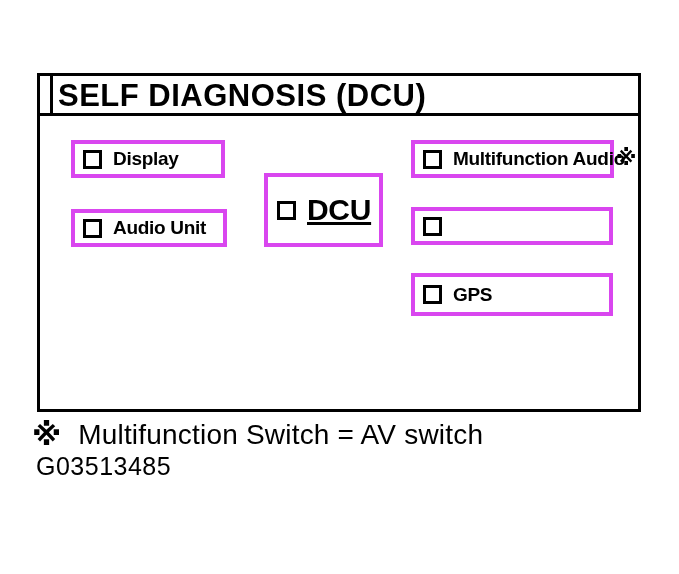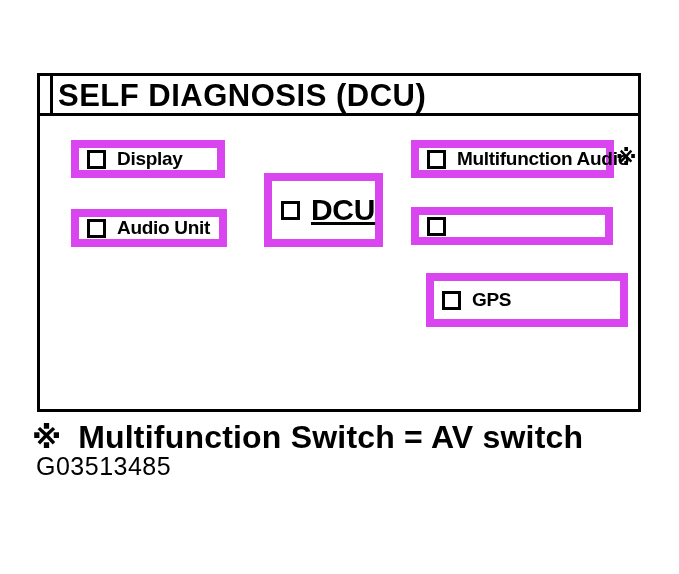--- a/index.html
+++ b/index.html
@@ -51,21 +51,21 @@
   .connector-lines {
     position: absolute;
     left: 0; top: 0;
     width: 679px; height: 574px;
     pointer-events: none;
   }
 
   
   .node {
     position: absolute;
-    border: 8px solid #d946ef;
+    border: 4px solid #d946ef;
     background: #ffffff;
     display: flex;
     align-items: center;
     padding-left: 8px;
     gap: 11px;
     white-space: nowrap;
   }
   .node .label {
     font-weight: bold;
     font-size: 19px;
@@ -76,40 +76,40 @@
     border: 3px solid #000;
     background: #ffffff;
     flex: 0 0 auto;
   }
   .node-display        { left: 71px;  top: 140px; width: 154px; height: 38px; }
   .node-multifunction  { left: 411px; top: 140px; width: 203px; height: 38px; }
   .node-dcu            { left: 264px; top: 173px; width: 119px; height: 74px; padding-left: 9px; }
   .node-dcu .label     { font-size: 30px; text-decoration: underline; }
   .node-audio          { left: 71px;  top: 209px; width: 156px; height: 38px; }
   .node-navigation     { left: 411px; top: 207px; width: 202px; height: 38px; }
-  .node-gps            { left: 426px; top: 273px; width: 202px; height: 54px; }
+  .node-gps            { left: 411px; top: 273px; width: 202px; height: 43px; }
 
   .node-marker {
     position: absolute;
     left: 616px; top: 146px;
     font-size: 21px;
     font-weight: bold;
   }
 
   
   .footnote {
     position: absolute;
     left: 32px; top: 419px;
     display: flex;
     align-items: center;
     gap: 17px;
     white-space: nowrap;
   }
   .footnote-marker { font-size: 30px; font-weight: bold; line-height: 1; }
-  .footnote-text   { font-size: 32px; font-weight: bold; letter-spacing: 0.2px; }
+  .footnote-text   { font-size: 28px; font-weight: normal; letter-spacing: 0.2px; }
   .figure-id {
     position: absolute;
     left: 36px; top: 452px;
     font-size: 25px;
     font-weight: normal;
     letter-spacing: 0.5px;
   }
 </style>
 </head>
 <body>

